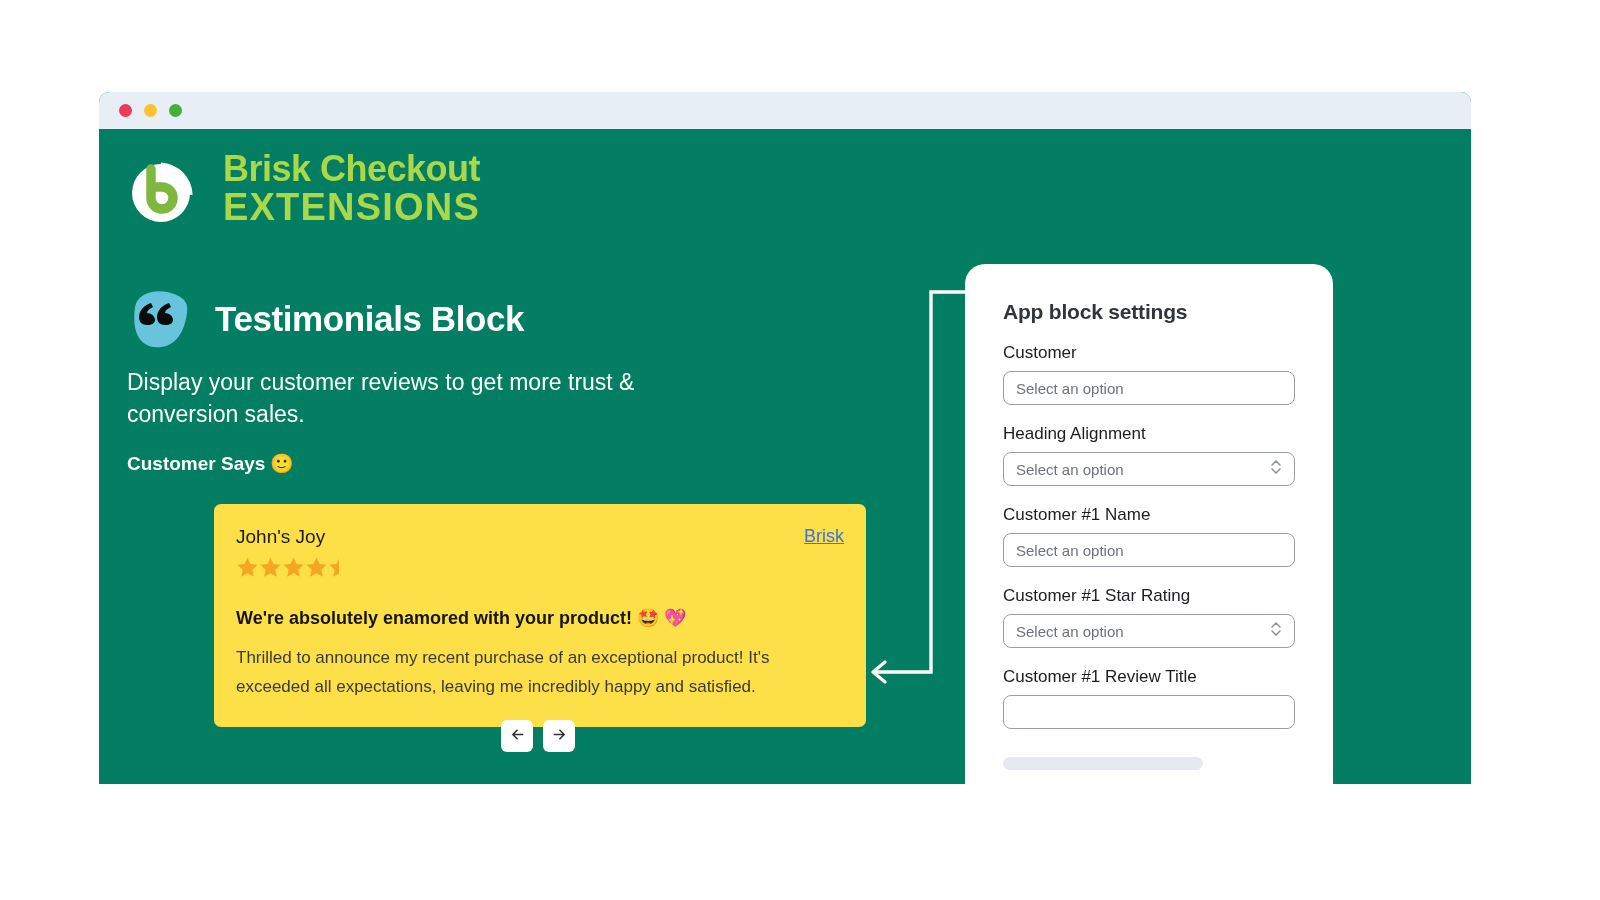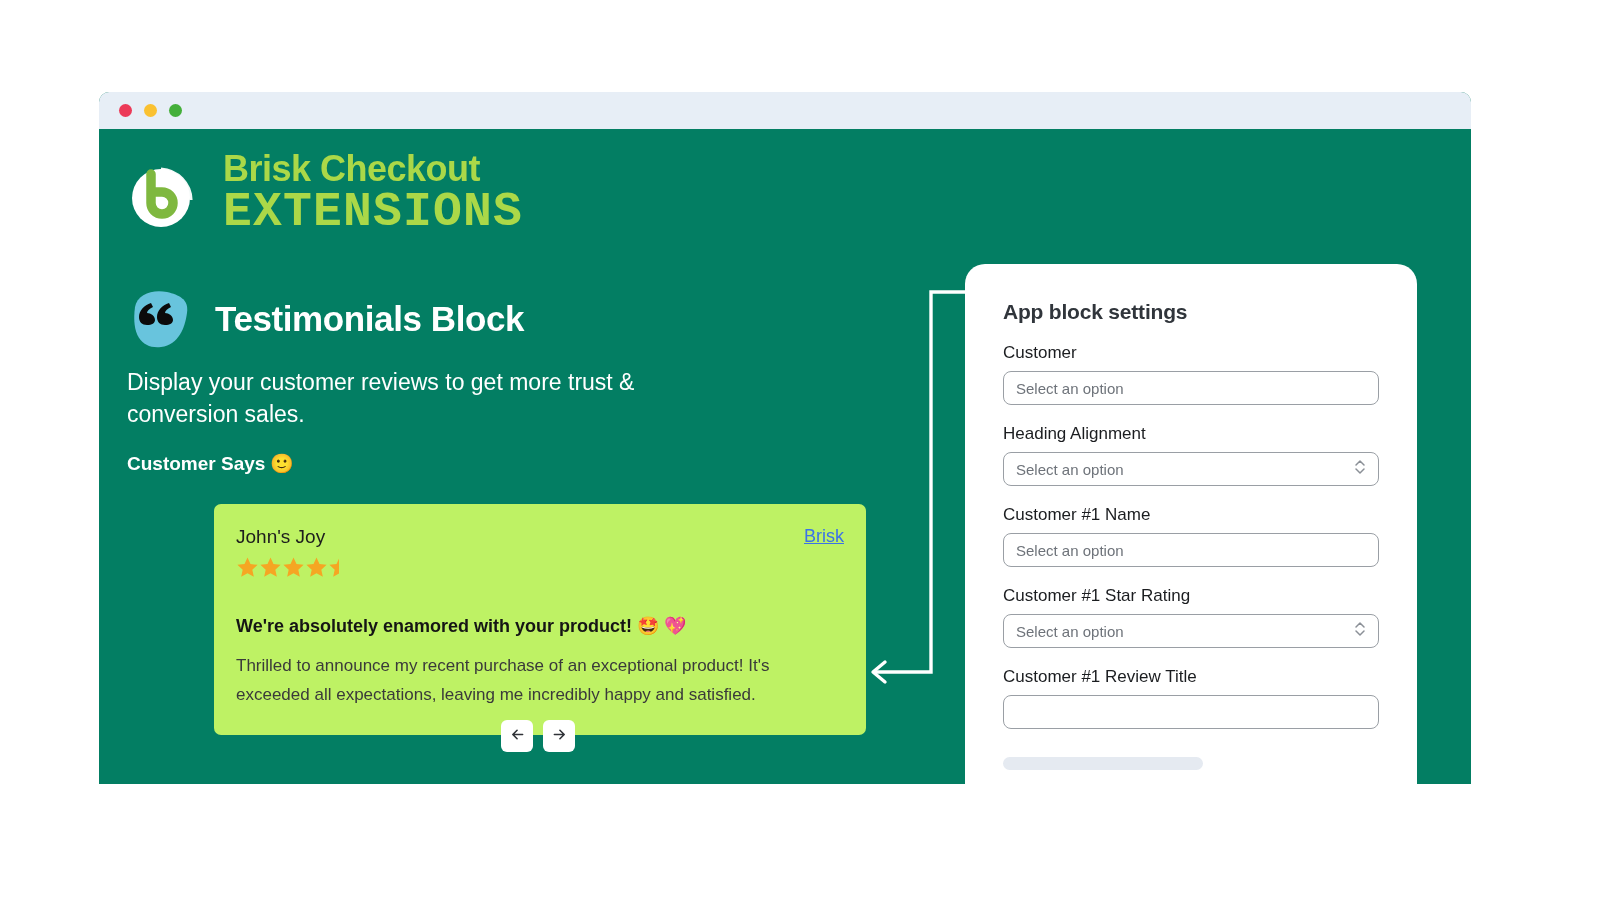--- a/index.html
+++ b/index.html
@@ -43,21 +43,21 @@
     display: flex; align-items: center; gap: 20px;
   }
   #brand-logo { width: 76px; height: 76px; position: relative; }
   #brand-text {
     color: #abd848;
     font-weight: 700;
     line-height: 1.02;
     letter-spacing: -0.5px;
   }
   #brand-line1 { font-size: 36px; }
-  #brand-line2 { font-size: 48px; letter-spacing: 1.2px; font-family: Liberation Mono, monospace; }
+  #brand-line2 { font-size: 38px; letter-spacing: 1.2px; }
 
   
   #hero { position: absolute; left: 28px; top: 158px; width: 690px; }
   #hero-head { display: flex; align-items: center; gap: 24px; }
   #quote-badge { width: 64px; height: 64px; position: relative; flex: none; }
   #hero-title {
     color: #ffffff; font-size: 35px; font-weight: 700;
     letter-spacing: -0.4px;
   }
   #hero-sub {
@@ -65,33 +65,33 @@
     margin-top: 16px; max-width: 580px; font-weight: 400;
   }
   #hero-kicker {
     color: #ffffff; font-size: 19px; font-weight: 600;
     margin-top: 22px;
   }
 
   
   #review-card {
     position: absolute; left: 115px; top: 375px;
-    width: 652px; background: #bef264;
+    width: 652px; background: #fde047;
     border-radius: 7px; padding: 22px 22px 26px 22px;
   }
   #review-top { display: flex; justify-content: space-between; align-items: flex-start; }
   #reviewer-name { font-size: 19px; color: #1d1d1d; }
   #source-link {
     font-size: 18px; color: #3b72e8;
     text-decoration: underline; cursor: pointer;
   }
   #stars { margin-top: 8px; line-height: 1; display: flex; align-items: center; }
   #review-title {
     font-size: 18px; font-weight: 700; color: #151515;
-    margin-top: 36px;
+    margin-top: 28px;
   }
   #review-body {
     font-size: 17px; color: #3a3a3a; line-height: 1.72;
     margin-top: 14px; max-width: 560px;
   }
 
   
   #carousel-nav {
     position: absolute; left: 402px; top: 591px;
     display: flex; gap: 10px;
@@ -101,21 +101,21 @@
     border-radius: 6px; border: none; cursor: pointer;
     display: flex; align-items: center; justify-content: center;
   }
 
   
   #connector { position: absolute; left: 760px; top: 160px; width: 140px; height: 420px; }
 
   
   #settings-panel {
     position: absolute; left: 866px; top: 135px;
-    width: 452px; height: 520px;
+    width: 368px; height: 520px;
     background: #ffffff;
     border-radius: 20px 20px 0 0;
     padding: 36px 38px 0 38px;
     overflow: hidden;
   }
   #panel-title {
     font-size: 21px; font-weight: 700; color: #30353b;
     letter-spacing: -0.2px;
   }
   .field { margin-top: 19px; }

